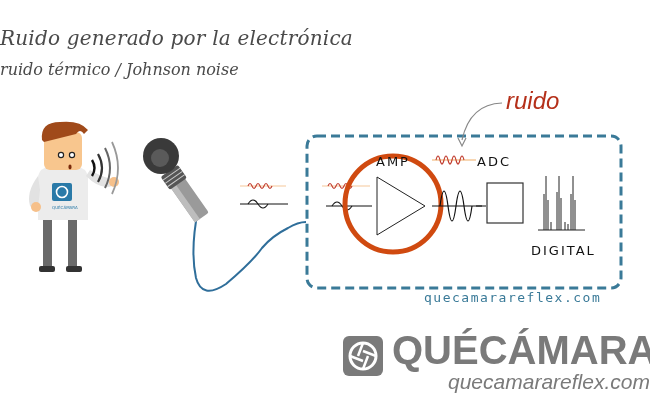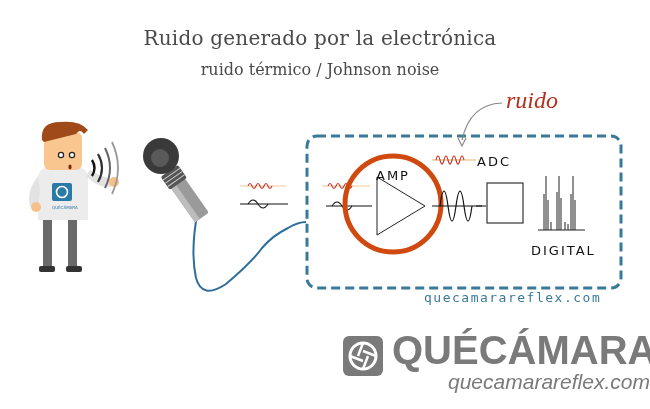--- a/index.html
+++ b/index.html
@@ -1,20 +1,20 @@
 <!DOCTYPE html>
 <html><head>
 <meta charset="utf-8">
 <style>
   html,body{margin:0;padding:0;background:#ffffff;}
   body{width:650px;height:409px;position:relative;overflow:hidden;font-family:"DejaVu Sans",sans-serif;}
-  .title{position:absolute;left:0;width:640px;text-align:center;color:#4a4a4a;font-family:"DejaVu Serif",serif;}
+  .title{position:absolute;left:0;width:640px;text-align:left;color:#4a4a4a;font-family:"DejaVu Serif",serif;font-style:italic;}
   .t1{top:26px;font-size:20px;letter-spacing:0.2px;}
   .t2{top:60px;font-size:16px;}
-  .ruido{position:absolute;left:506px;top:87px;color:#b5301a;font-family:Liberation Serif, serif;font-style:italic;font-size:24px;}
+  .ruido{position:absolute;left:506px;top:87px;color:#b5301a;font-family:Liberation Sans, sans-serif;font-style:italic;font-size:24px;}
   .lbl{position:absolute;font-family:"DejaVu Sans",sans-serif;color:#111;letter-spacing:2px;font-size:13px;}
   .url-small{position:absolute;left:424px;top:290px;color:#3a7a98;font-family:"DejaVu Sans Mono",monospace;font-size:13px;letter-spacing:1.5px;}
   .logo-text{position:absolute;left:392px;top:328px;color:#7a7a7a;font-family:"Liberation Sans",sans-serif;font-size:40px;line-height:44px;}
   .logo-text .light{font-weight:bold;}
   .logo-text .bold{font-weight:bold;}
   .logo-url{position:absolute;left:448px;top:370px;color:#7a7a7a;font-family:"Liberation Sans",sans-serif;font-style:italic;font-size:21px;}
   svg{position:absolute;left:0;top:0;}
 </style>
 </head>
 <body>
@@ -119,19 +119,19 @@
   </g>
 
   <g>
     <rect x="343" y="336" width="40" height="40" rx="6" fill="#7a7a7a"></rect>
     <circle cx="363" cy="356" r="13" fill="none" stroke="#fff" stroke-width="3"></circle>
     <path d="M363 343 L358 356 M376 356 L363 351 M363 369 L368 356 M350 356 L363 361" stroke="#fff" stroke-width="2.5"></path>
   </g>
 </svg>
 
 <div class="ruido">ruido</div>
-<div class="lbl" style="left:376px;top:154px;margin-top:14px;">AMP</div>
+<div class="lbl" style="left:376px;top:154px;">AMP</div>
 <div class="lbl" style="left:477px;top:154px;">ADC</div>
 <div class="lbl" style="left:531px;top:243px;">DIGITAL</div>
 <div class="url-small">quecamarareflex.com</div>
 
 <div class="logo-text"><span class="light">QUÉ</span><span class="bold">CÁMARA</span></div>
 <div class="logo-url">quecamarareflex.com</div>
 
 </body></html>

